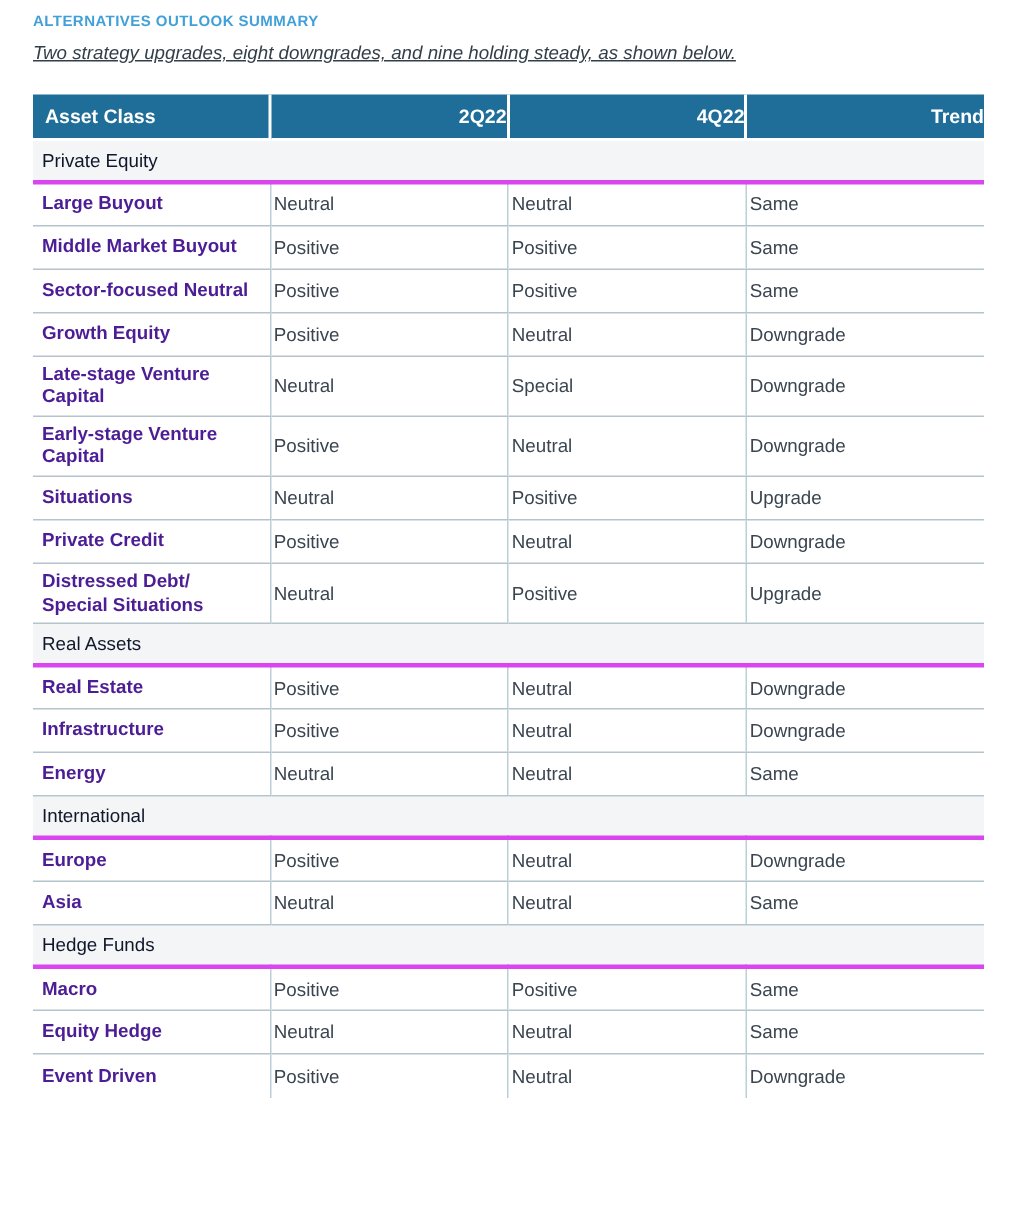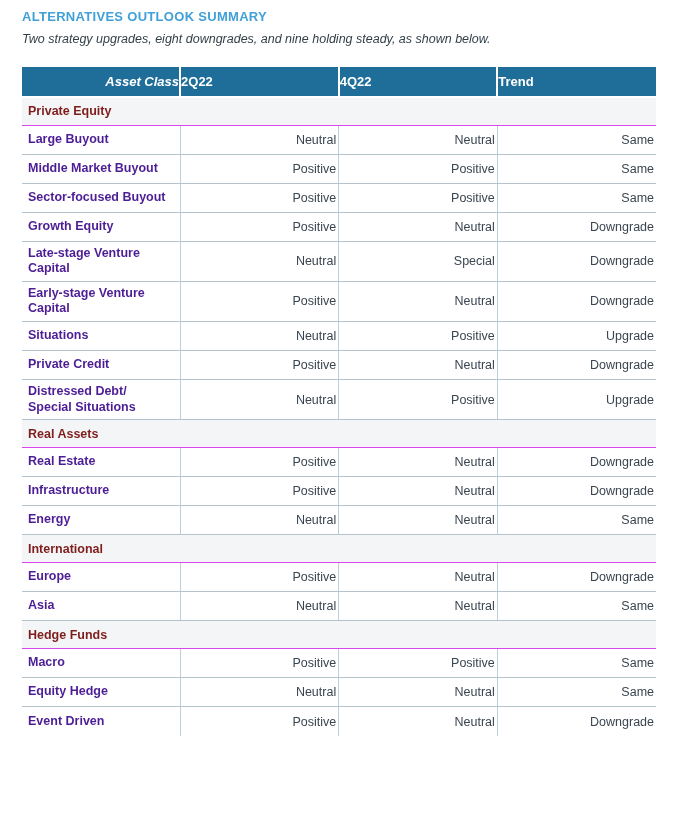--- a/index.html
+++ b/index.html
@@ -10,80 +10,80 @@
     font-family: "Liberation Sans", sans-serif;
     color: #333f48;
   }
   .page {
     width: 676px;
     height: 816px;
     padding: 9px 20px 10px 22px;
     overflow: hidden;
   }
   .page-title {
-    font-size: 13px;
+    font-size: 10px;
     font-weight: bold;
     color: #41a0d8;
     letter-spacing: 0.3px;
     margin: 0 0 8px 0;
   }
   .page-subtitle {
     font-size: 12.5px;
     font-style: italic;
     color: #333f48;
     margin: 0 0 21px 0;
+    text-decoration: underline;
   }
   table.outlook {
     width: 634px;
     border-collapse: collapse;
     table-layout: fixed;
   }
   col.c-asset { width: 158px; }
   col.c-val   { width: 158.6px; }
   thead th {
     background: #1f6e99;
     color: #ffffff;
     font-size: 13px;
     font-weight: bold;
     height: 30px;
     padding: 0;
+    text-align: right;
+    border-bottom: 2px solid #ffffff;
+  }
+  thead th.h-asset {
     text-align: left;
-    border-bottom: 2px solid #ffffff;
-  }
-  thead th.h-asset {
-    text-align: right;
     padding-left: 8px;
-    font-style: italic;
   }
   thead th + th { border-left: 2px solid #ffffff; }
   td {
     font-size: 12.5px;
     vertical-align: middle;
   }
   tr.section-row td {
     background: #f4f5f6;
-    font-weight: bold;
-    color: #7f1d1d;
+    font-weight: normal;
+    color: #0f172a;
     height: 28px;
     padding: 2px 6px;
-    border-bottom: 1px solid #d946ef;
+    border-bottom: 3px solid #d946ef;
   }
   tr.data-row td {
     height: 29px;
     border-bottom: 1px solid #b4c3cc;
   }
   td.asset-cell {
     font-weight: bold;
     color: #4c1d95;
     padding: 4px 4px 4px 6px;
     white-space: pre-line;
     line-height: 1.25;
   }
   td.value-cell {
-    text-align: right;
+    text-align: left;
     color: #3a4550;
     border-left: 1px solid #bccfd8;
     padding: 4px 2px;
     margin-left: 16px;
   }
   tbody tr:last-child td { border-bottom: none; }
 </style>
 </head>
 <body>
 
@@ -116,21 +116,21 @@
           <td class="value-cell">Neutral</td>
           <td class="value-cell">Same</td>
         </tr>
         <tr class="data-row">
           <td class="asset-cell">Middle Market Buyout</td>
           <td class="value-cell">Positive</td>
           <td class="value-cell">Positive</td>
           <td class="value-cell">Same</td>
         </tr>
         <tr class="data-row">
-          <td class="asset-cell">Sector-focused Buyout</td>
+          <td class="asset-cell">Sector-focused Neutral</td>
           <td class="value-cell">Positive</td>
           <td class="value-cell">Positive</td>
           <td class="value-cell">Same</td>
         </tr>
         <tr class="data-row">
           <td class="asset-cell">Growth Equity</td>
           <td class="value-cell">Positive</td>
           <td class="value-cell">Neutral</td>
           <td class="value-cell">Downgrade</td>
         </tr>

